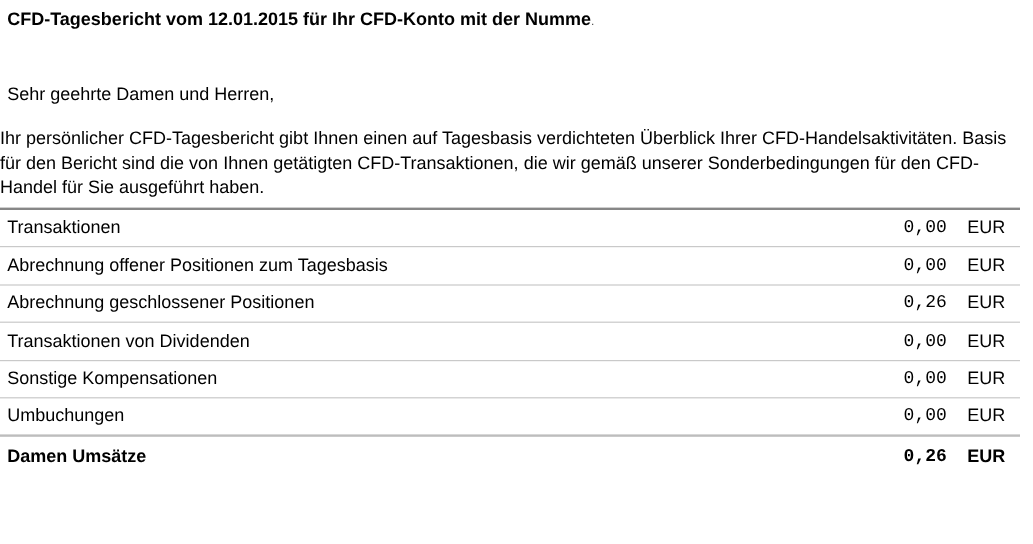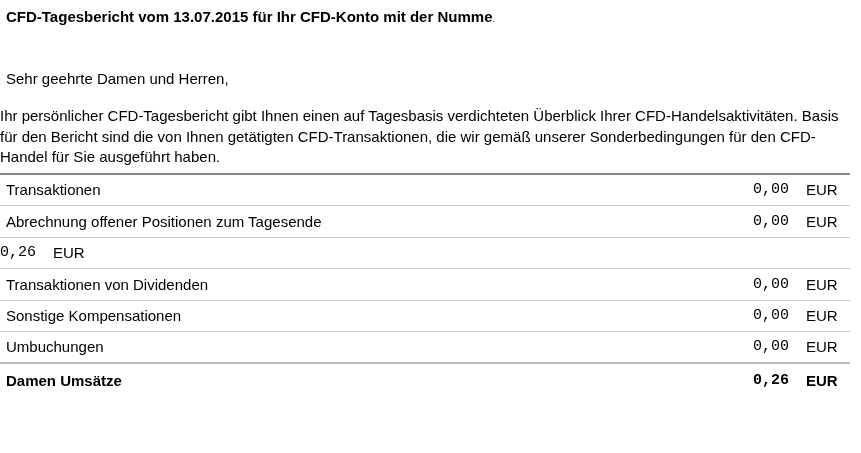--- a/index.html
+++ b/index.html
@@ -84,42 +84,43 @@
     border-bottom:none;
     height:33px;
     font-weight:bold;
   }
 </style>
 </head>
 <body>
 
 <div class="doc">
 
-  <h1 class="report-title"><span>CFD-Tagesbericht vom 13.07.2015 für Ihr CFD-Konto mit der Numme</span><span class="title-dot">.</span></h1>
+  <h1 class="report-title"><span>CFD-Tagesbericht vom 12.01.2015 für Ihr CFD-Konto mit der Numme</span><span class="title-dot">.</span></h1>
 
   <p class="greeting">Sehr geehrte Damen und Herren,</p>
 
   <p class="intro">Ihr persönlicher CFD-Tagesbericht gibt Ihnen einen auf Tagesbasis verdichteten Überblick Ihrer CFD-Handelsaktivitäten. Basis für den Bericht sind die von Ihnen getätigten CFD-Transaktionen, die wir gemäß unserer Sonderbedingungen für den CFD-Handel für Sie ausgeführt haben.</p>
 
 
   <div class="table">
 
     <div class="row">
       <span class="label">Transaktionen</span>
       <span class="amount">0,00</span>
       <span class="currency">EUR</span>
     </div>
 
     <div class="row">
-      <span class="label">Abrechnung offener Positionen zum Tagesende</span>
+      <span class="label">Abrechnung offener Positionen zum Tagesbasis</span>
       <span class="amount">0,00</span>
       <span class="currency">EUR</span>
     </div>
 
     <div class="row">
+      <span class="label">Abrechnung geschlossener Positionen</span>
       <span class="amount">0,26</span>
       <span class="currency">EUR</span>
     </div>
 
     <div class="row">
       <span class="label">Transaktionen von Dividenden</span>
       <span class="amount">0,00</span>
       <span class="currency">EUR</span>
     </div>
 

